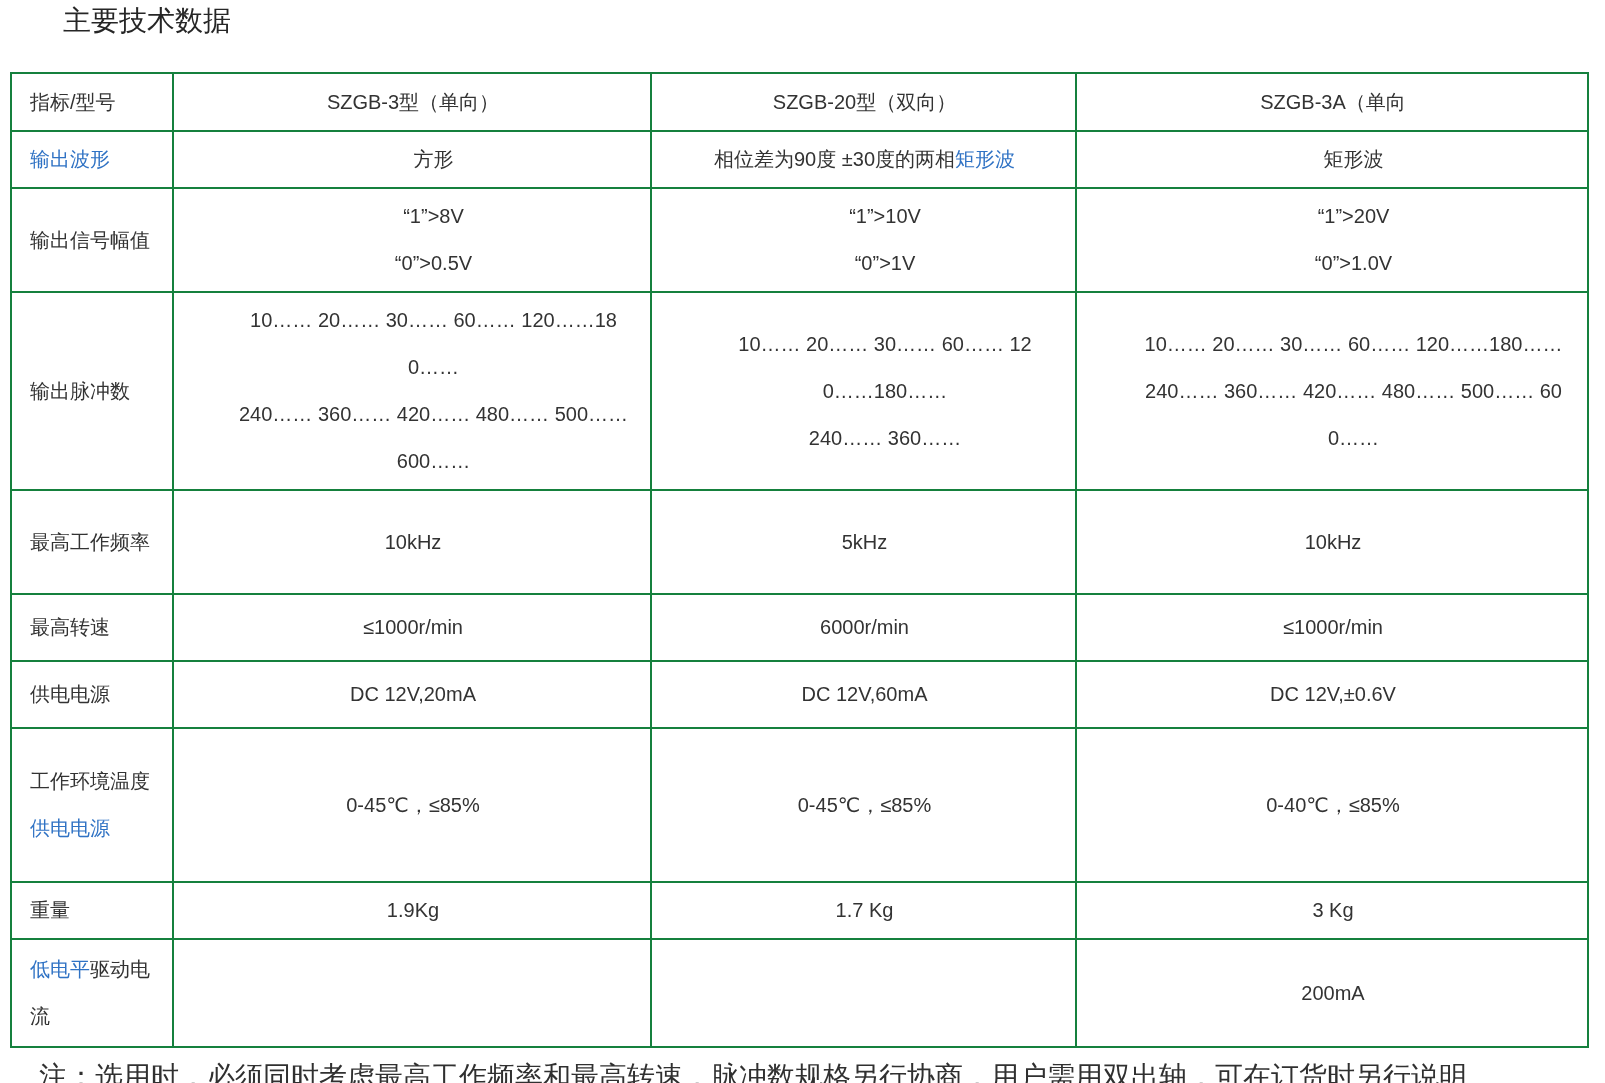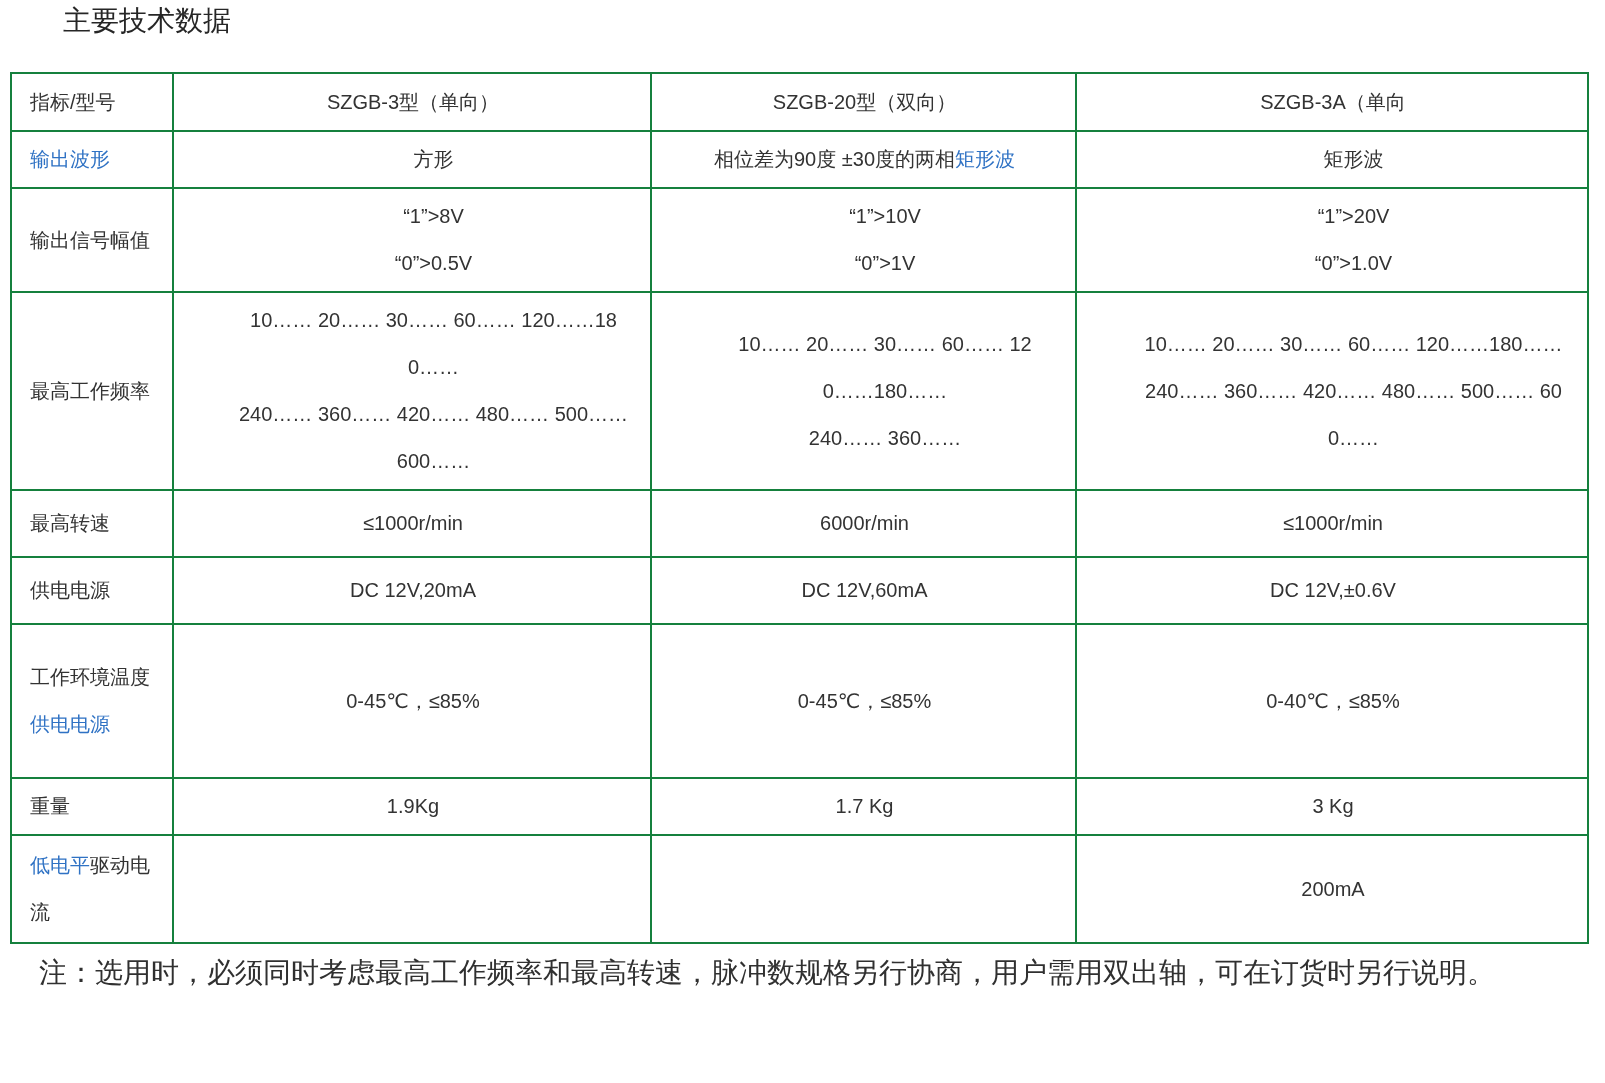--- a/index.html
+++ b/index.html
@@ -70,35 +70,41 @@
           <div class="cell-text">“1”&gt;10V
 “0”&gt;1V</div>
         </td>
       <td class="data">
           <div class="cell-text">“1”&gt;20V
 “0”&gt;1.0V</div>
         </td>
     </tr>
 
     <tr class="h194">
-      <td>最高工作频率</td>
+      <td>输出脉冲数</td>
       <td class="data">
           <div class="cell-text">10…… 20…… 30…… 60…… 120……180……
 240…… 360…… 420…… 480…… 500…… 600……</div>
         </td>
       <td class="data">
           <div class="cell-text">10…… 20…… 30…… 60…… 120……180……
 240…… 360……</div>
         </td>
       <td class="data">
           <div class="cell-text">10…… 20…… 30…… 60…… 120……180……
 240…… 360…… 420…… 480…… 500…… 600……</div>
         </td>
     </tr>
 
+    <tr class="h104">
+      <td>最高工作频率</td>
+      <td class="data">10kHz</td>
+      <td class="data">5kHz</td>
+      <td class="data">10kHz</td>
+    </tr>
 
     <tr class="h57">
       <td>最高转速</td>
       <td class="data">≤1000r/min</td>
       <td class="data">6000r/min</td>
       <td class="data">≤1000r/min</td>
     </tr>
 
     <tr class="h57">
       <td>供电电源</td>

